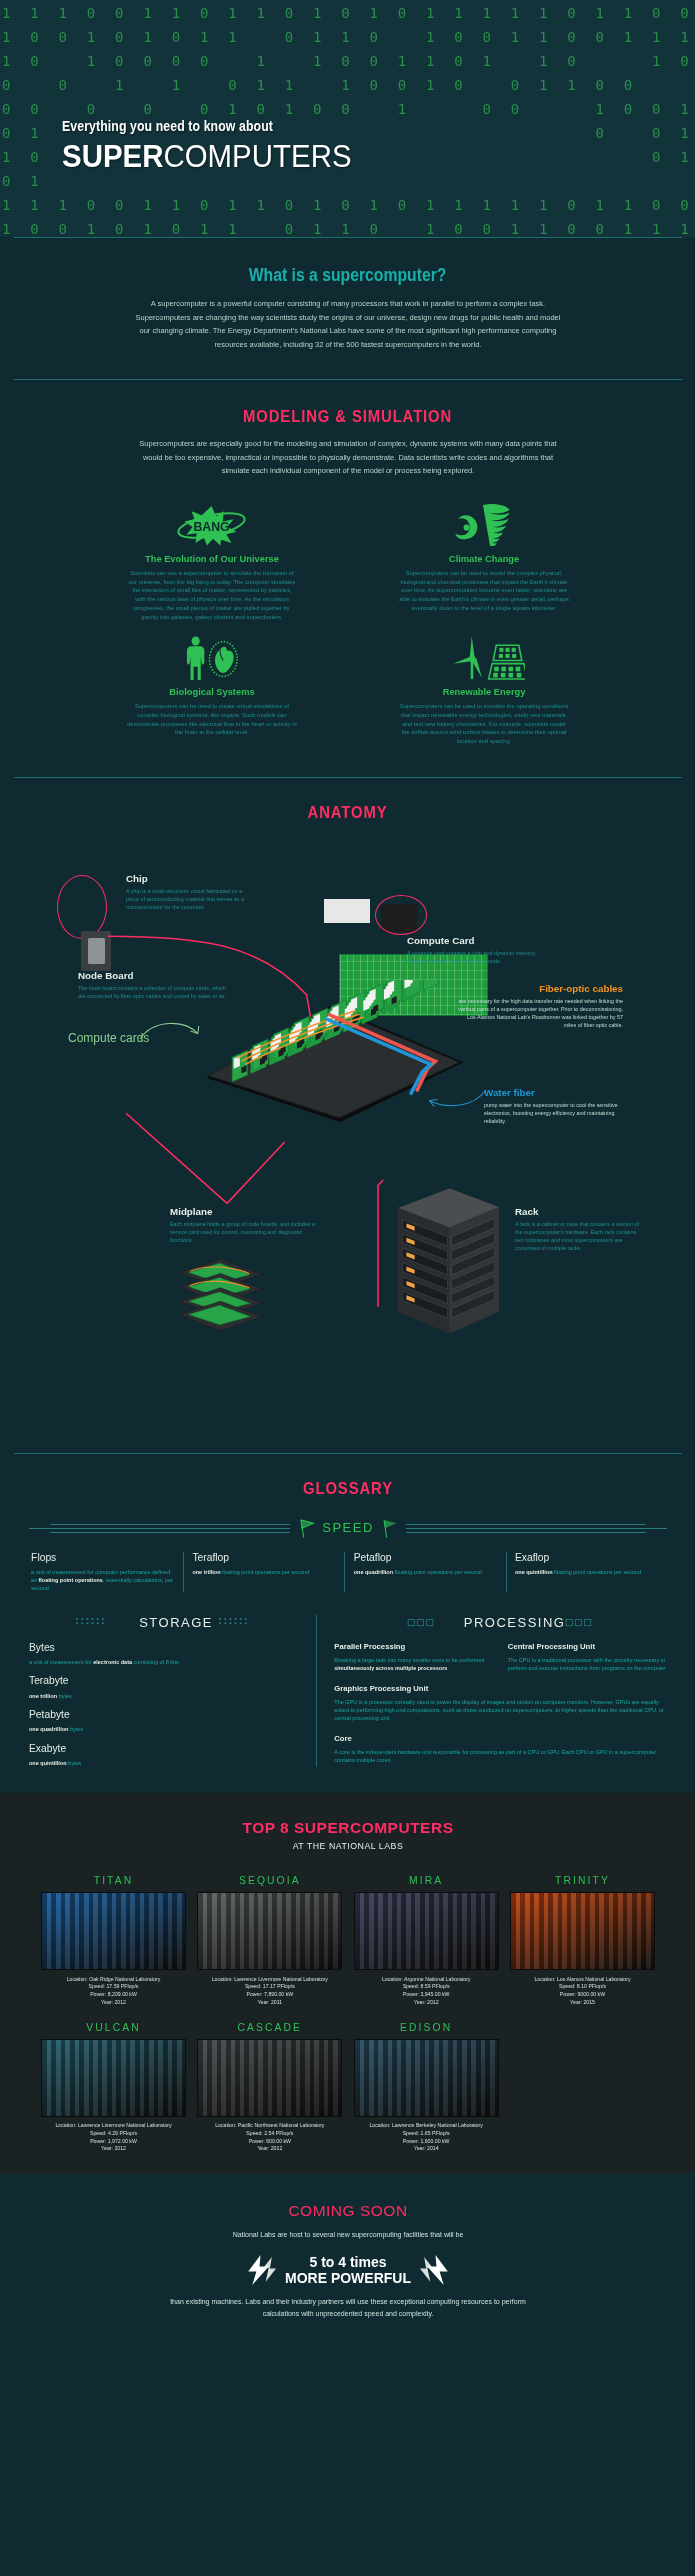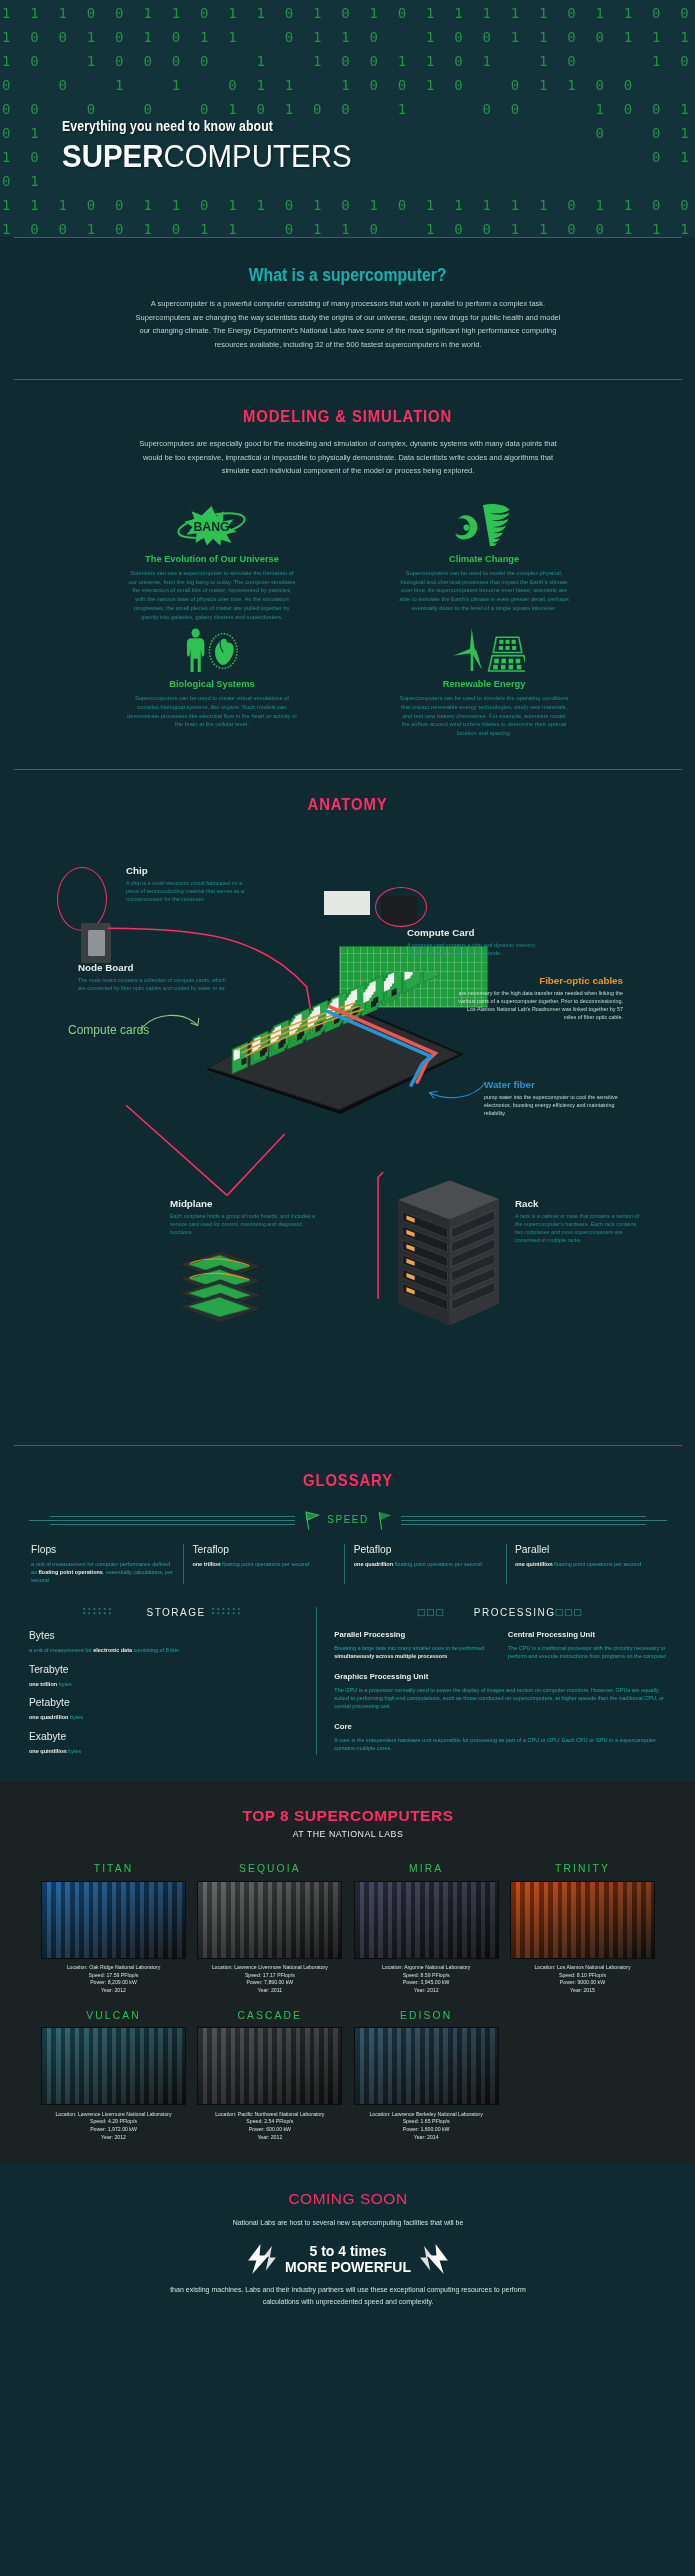--- a/index.html
+++ b/index.html
@@ -81,21 +81,21 @@
     font-size: 7.5px;
     line-height: 13.4px;
     color: #b9d4cf;
     font-family: "Liberation Sans Narrow","Liberation Sans",sans-serif;
   }
 
   
   .cards4 {
     display: grid;
     grid-template-columns: 1fr 1fr;
-    gap: 6px 31px;
+    gap: 14px 31px;
     margin: 25px 77px 0;
   }
   .card-c { text-align: center; }
   .card-ico { height: 44px; display: flex; align-items: flex-end; justify-content: center; }
   .card-ico svg { display: block; }
   .card-t {
     margin-top: 7.2px;
     color: #2fc153;
     font-size: 9.3px;
     font-weight: bold;
@@ -145,21 +145,21 @@
 
   
   .glo-band {
     display: flex; align-items: center; justify-content: center; gap: 7.2px;
     margin: 19.6px 29px 0;
   }
   .glo-lines { flex: 1; }
   .glo-lines i { display:block; height:0.5px; background:#2a7c7c; margin:3.6px 0; }
   .glo-lines i.short { margin-left: 20.6px; }
   .glo-lines.r i.short { margin-left:0; margin-right:20.6px; }
-  .glo-band-t { font-size:10px; letter-spacing:1.5px; font-family:"Liberation Sans Narrow","Liberation Sans",sans-serif; }
+  .glo-band-t { font-size:13px; letter-spacing:1.5px; font-family:"Liberation Sans Narrow","Liberation Sans",sans-serif; }
   .glo-band-t.green { color:#2fc153; }
   .glo-band-t.white { color:#e7efe9;margin-left:28px; }
 
   .glo-cols { display:flex; margin: 13.4px 29px 0; }
   .glo-col { flex:1; padding: 0 8.2px; border-left:0.5px solid #2a6a6a; }
   .glo-col:first-child { border-left:none; padding-left:2.1px; }
   .glo-t { font-size:10.3px; color:#e7efe9; font-family:"Liberation Sans Narrow","Liberation Sans",sans-serif; }
   .glo-d { margin-top:5.2px; font-size:5.5px; line-height:8.2px; color:#19a7a3; font-family:"Liberation Sans Narrow","Liberation Sans",sans-serif; }
   .glo-d b { color:#e7efe9; }
   .glo-sub-t { font-size:7.7px; color:#e7efe9; font-weight:bold; font-family:"Liberation Sans Narrow","Liberation Sans",sans-serif; }
@@ -596,21 +596,21 @@
         </div>
       <div class="glo-col">
           <div class="glo-t">Teraflop</div>
           <div class="glo-d"><b>one trillion</b><span> floating point operations per second</span></div>
         </div>
       <div class="glo-col">
           <div class="glo-t">Petaflop</div>
           <div class="glo-d"><b>one quadrillion</b><span> floating point operations per second</span></div>
         </div>
       <div class="glo-col">
-          <div class="glo-t">Parallel</div>
+          <div class="glo-t">Exaflop</div>
           <div class="glo-d"><b>one quintillion</b><span> floating point operations per second</span></div>
         </div>
     </div>
 
     <div style="display:flex;margin:23px 29px 0;gap:20.6px;">
       <div style="flex:1;">
         <div style="display:flex;align-items:center;justify-content:center;gap:5.2px;">
           <svg width="31" height="11.3" viewBox="0 0 60 22">
             <g fill="#2a7c7c">
                 <circle cx="4" cy="4" r="2"></circle>

